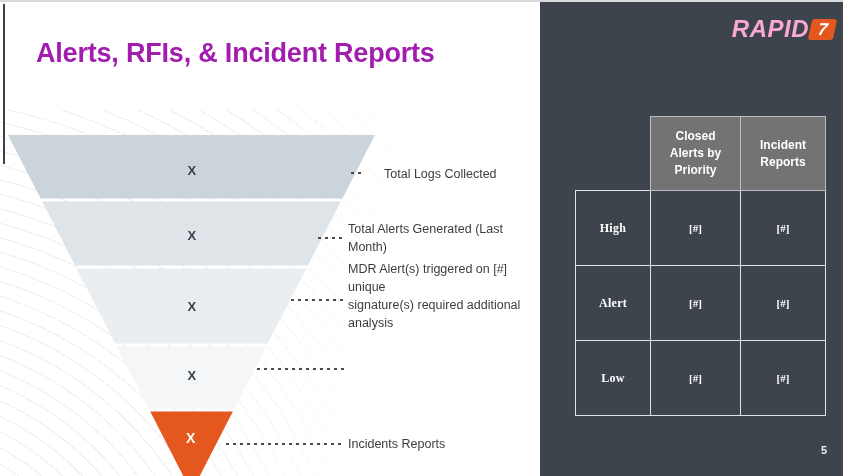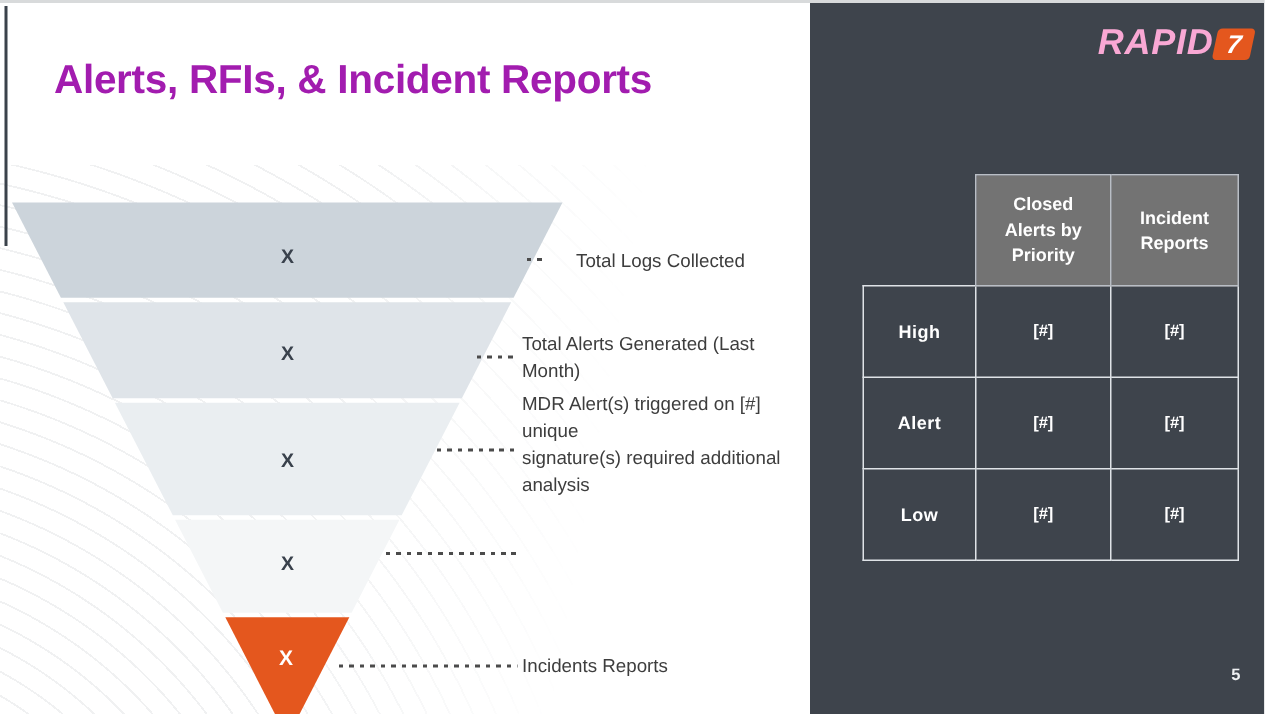--- a/index.html
+++ b/index.html
@@ -83,21 +83,21 @@
 
   table.stats {
     position: absolute; left: 35px; top: 116px;
     border-collapse: collapse; table-layout: fixed;
   }
   .stats td, .stats th { text-align: center; vertical-align: middle; }
   .stats col.c1 { width: 75px; }
   .stats col.c2 { width: 90px; }
   .stats col.c3 { width: 85px; }
   .stats .hdr-row th { height: 74px; }
-  .stats .body-row td { height: 61px; }
+  .stats .body-row td { height: 75px; font-family: Liberation Serif, serif; }
   .blank { border: none; background: transparent; }
   .oh {
     background: #737373; border: 1px solid #b9bec5;
     color: #ffffff; font-size: 12px; font-weight: bold; line-height: 1.4;
     padding: 0 18px;
   }
   .rl {
     border: 1px solid #dfe3e7; color: #ffffff;
     font-size: 12px; font-weight: bold; letter-spacing: 0.3px;
   }

